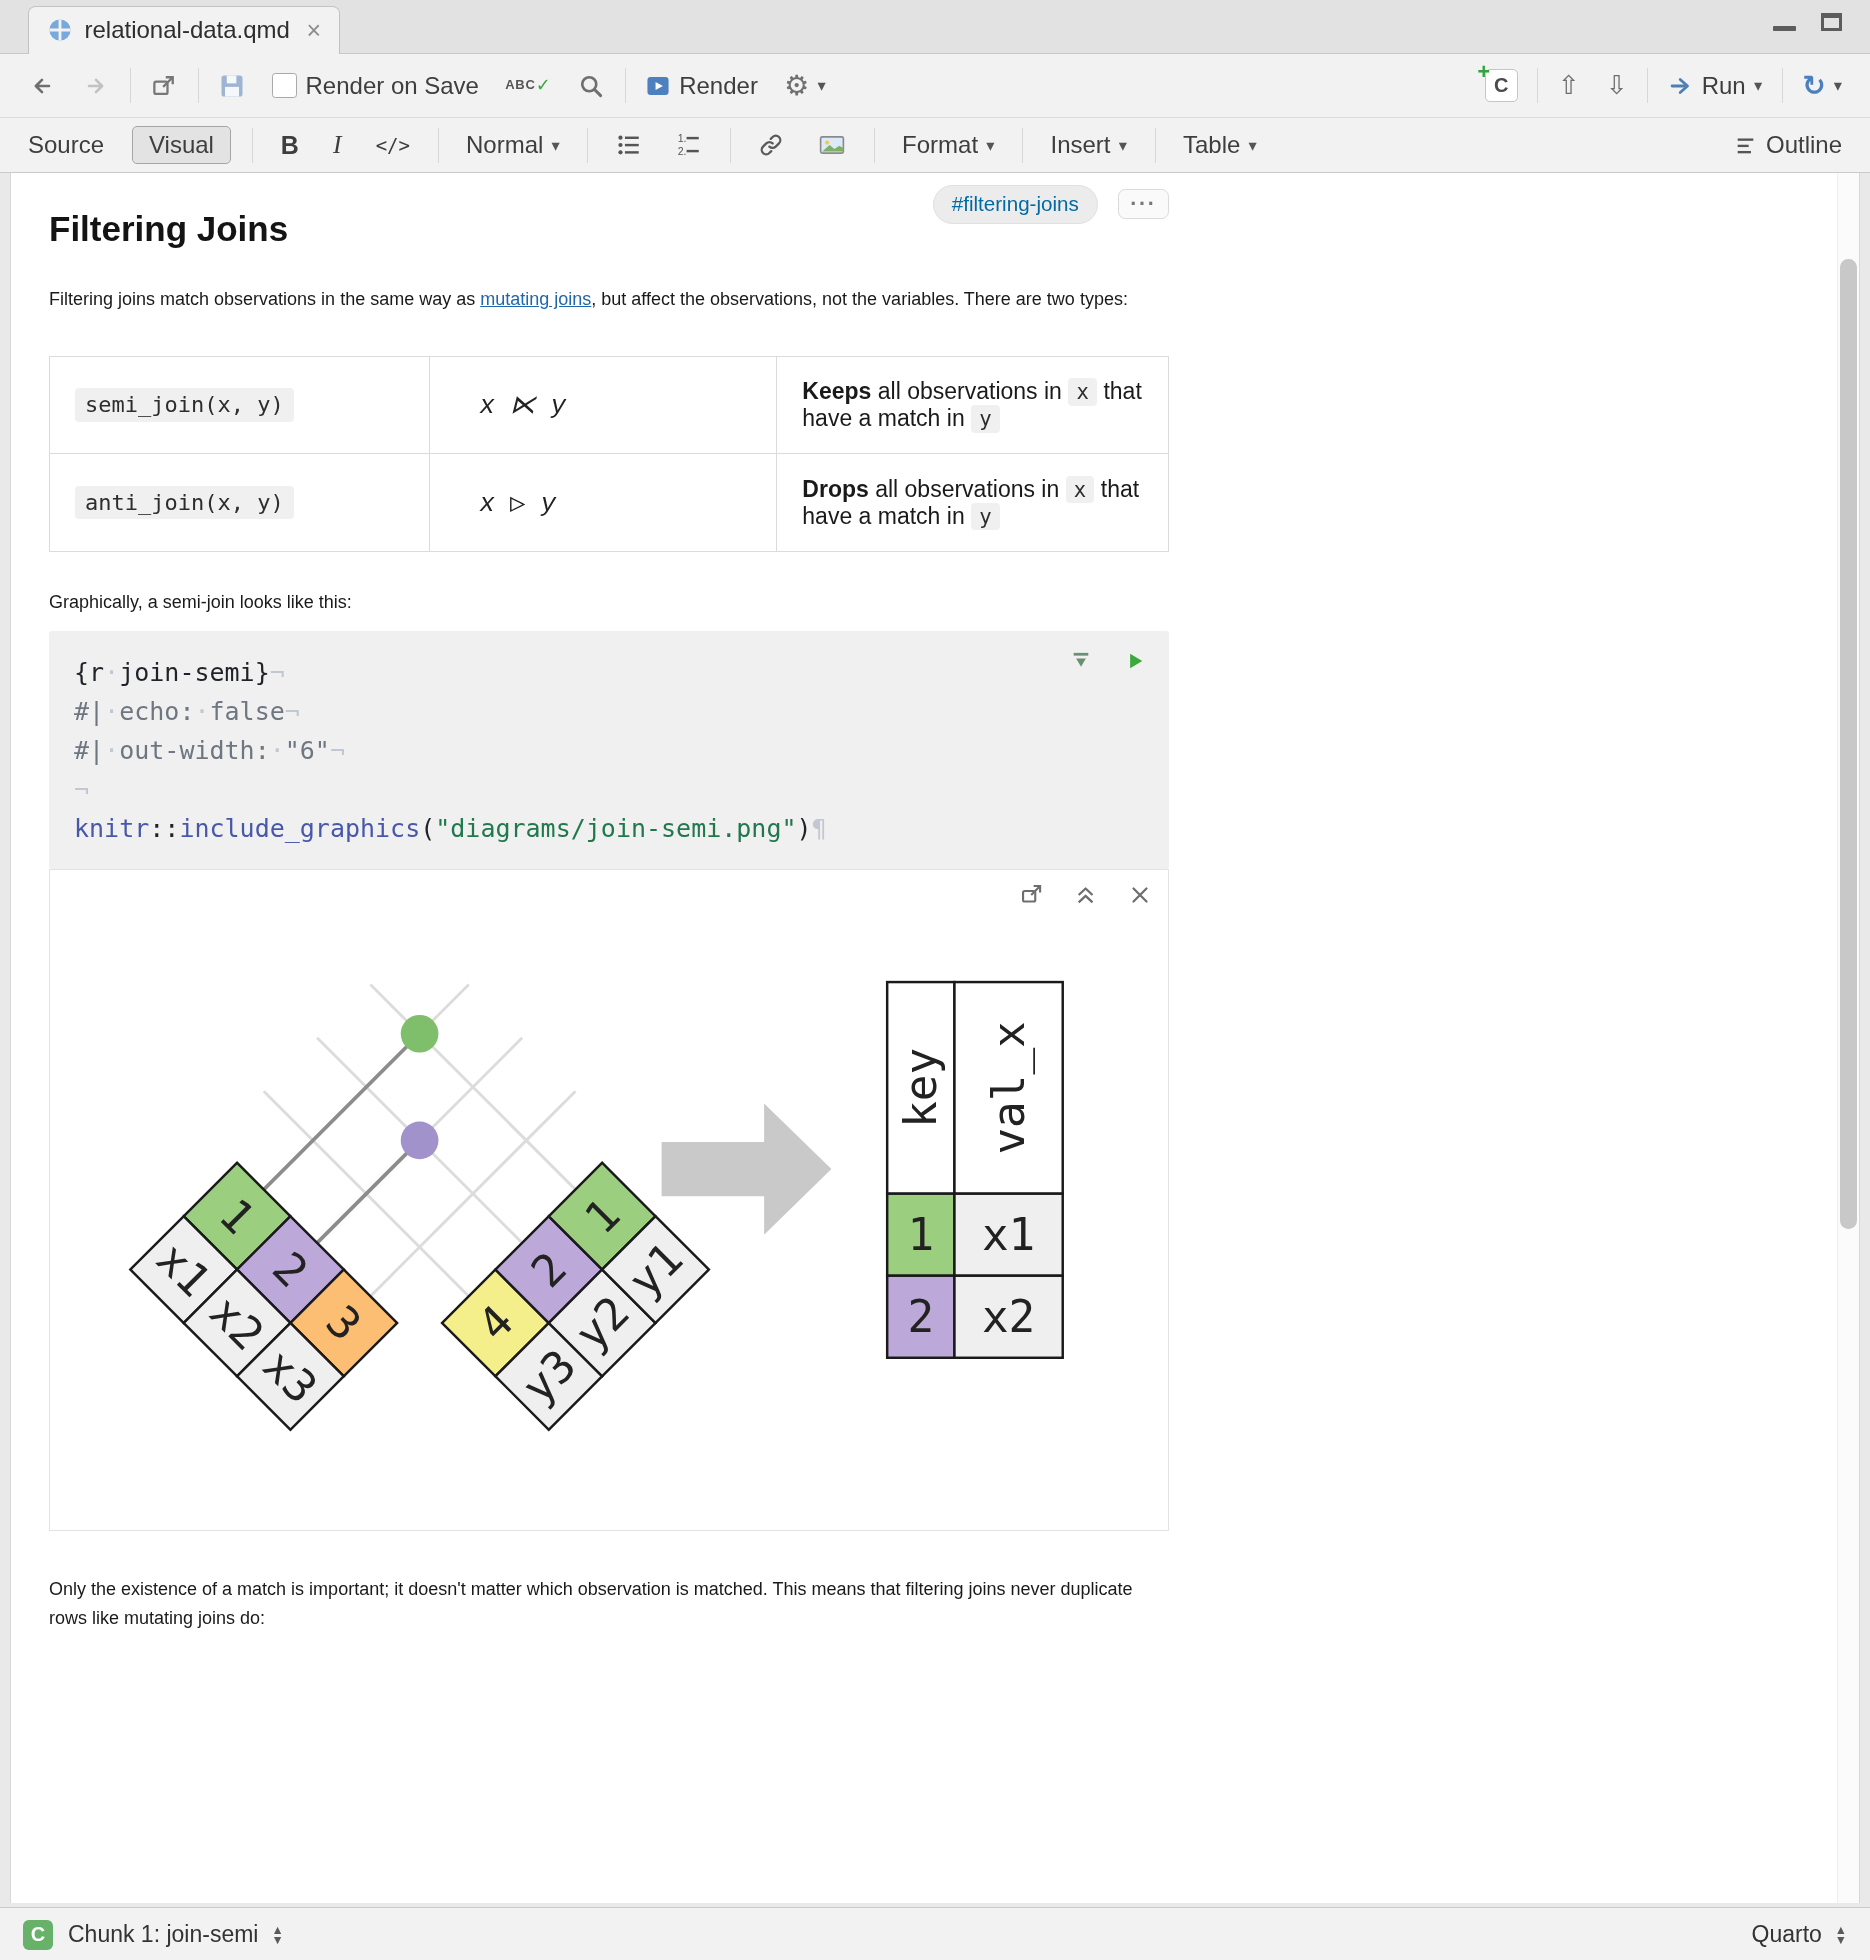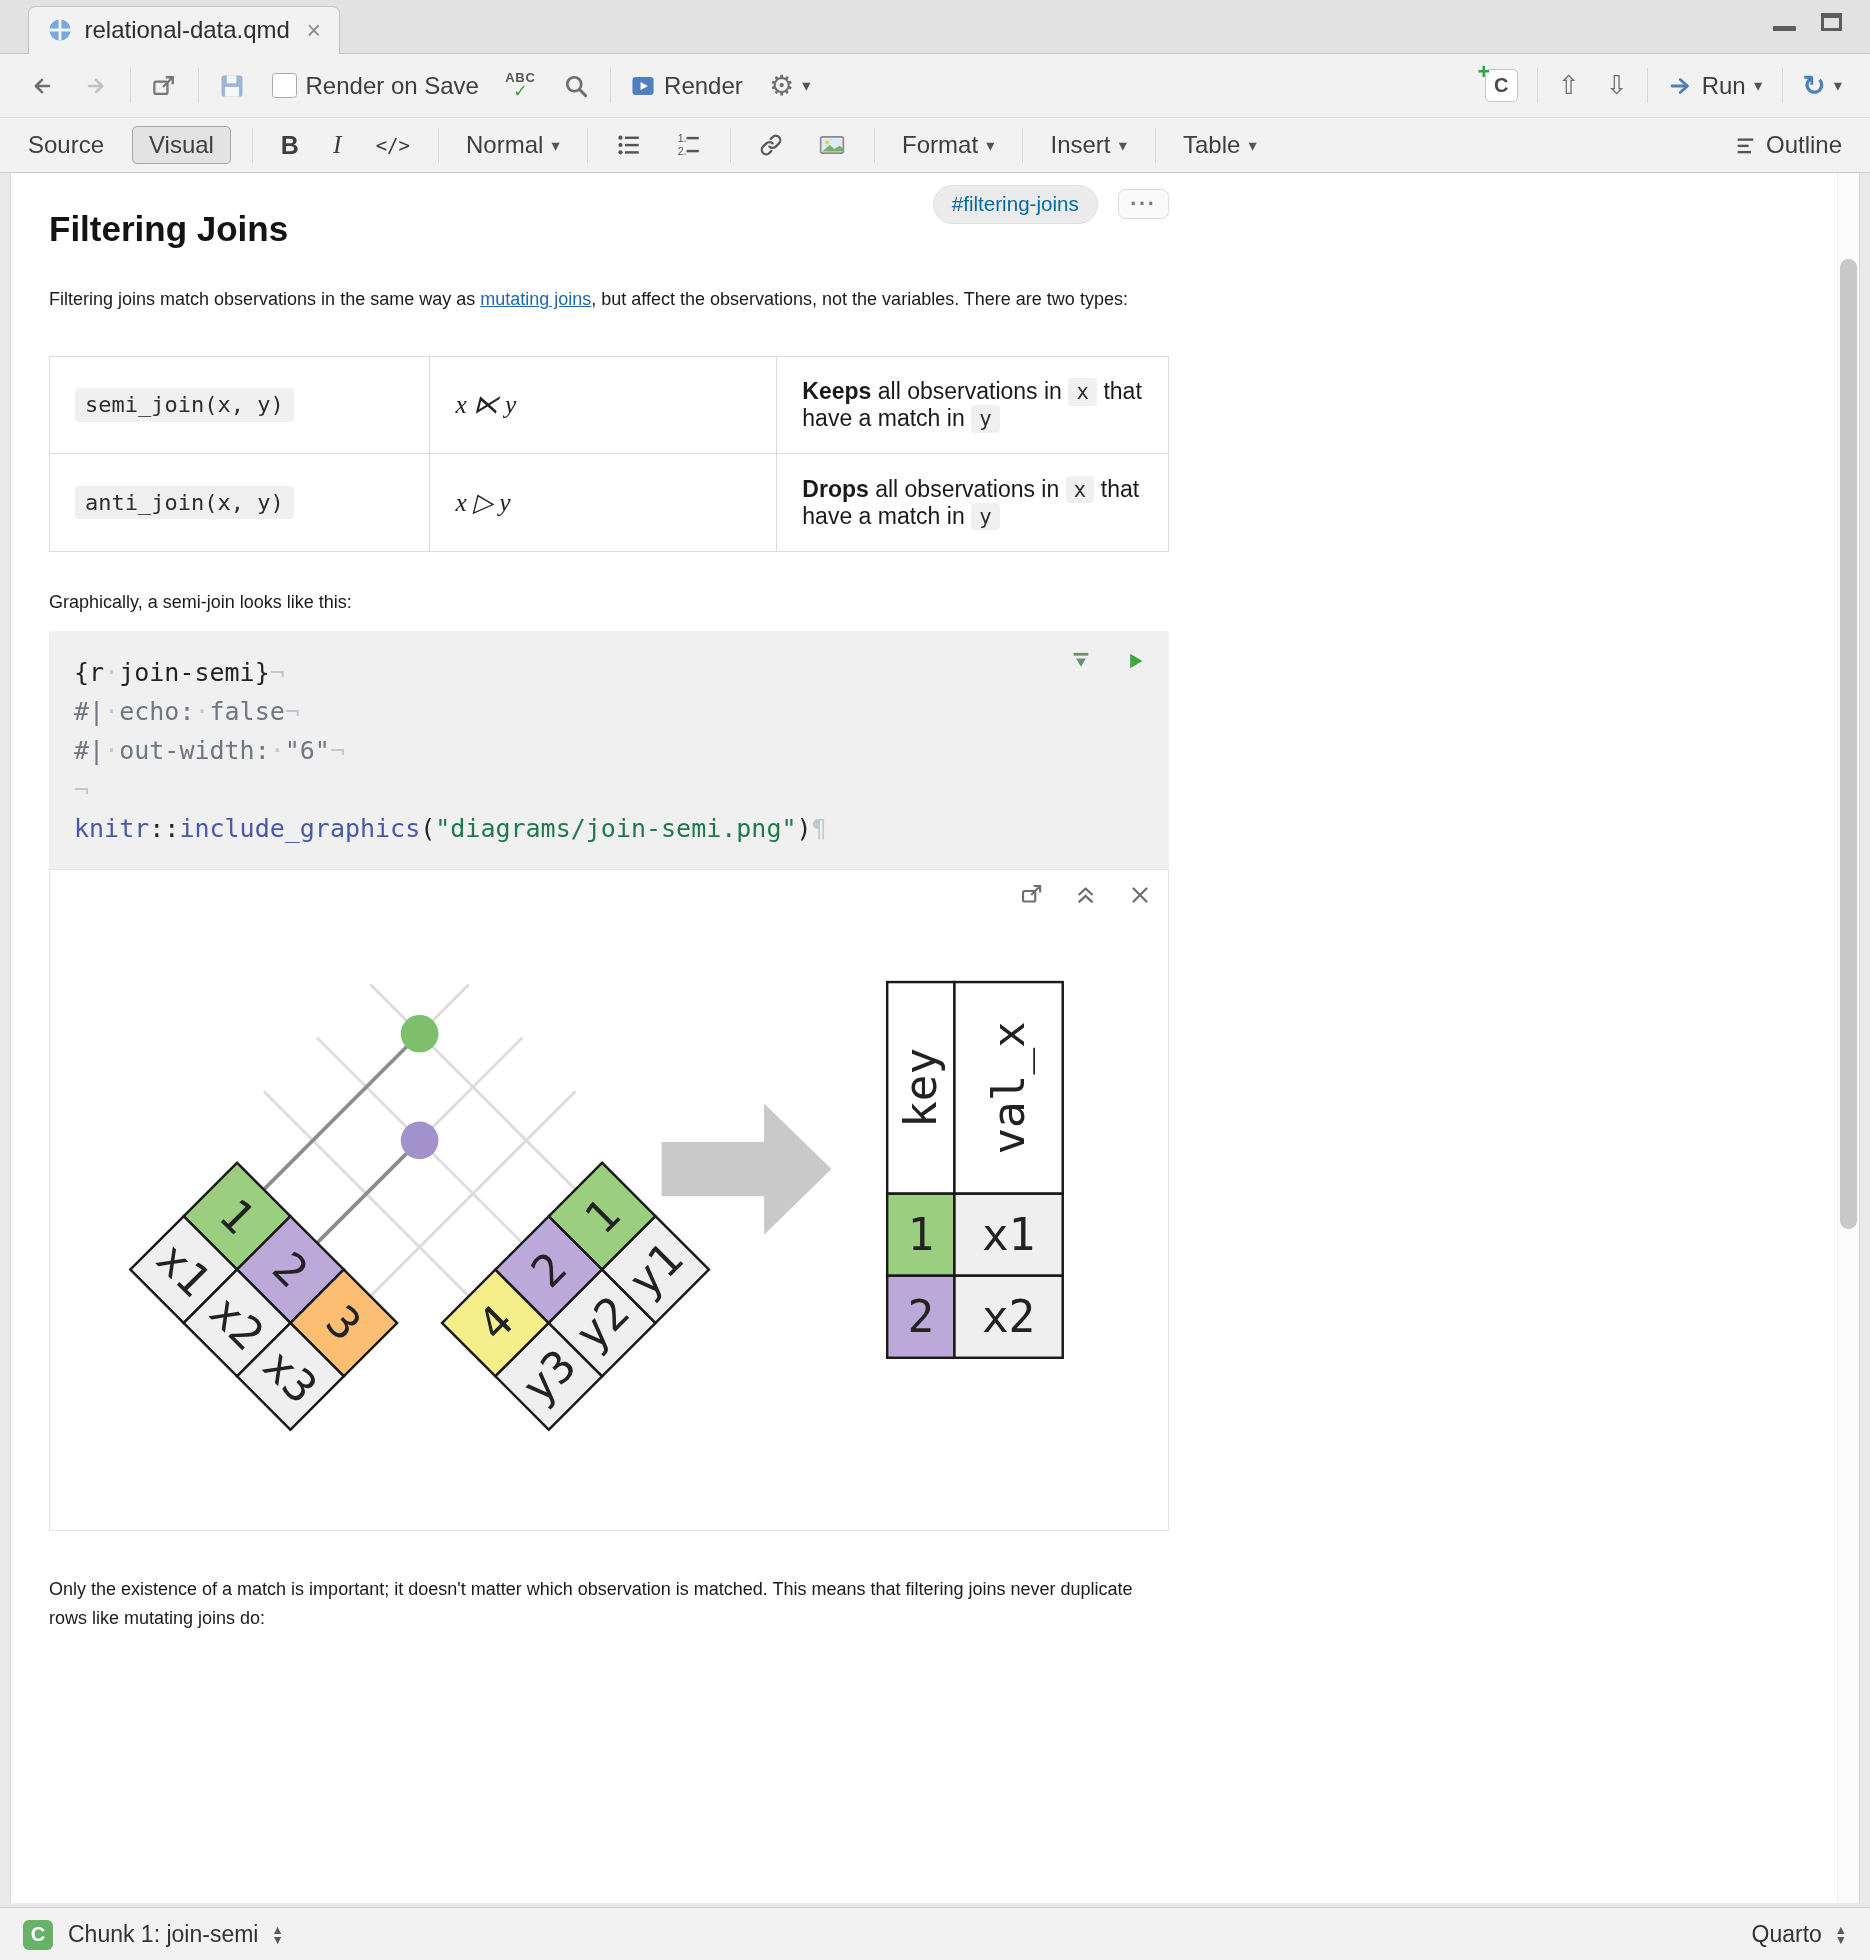--- a/index.html
+++ b/index.html
@@ -24,21 +24,21 @@
 
   
   .toolbar { background:#F2F2F2; display:flex; align-items:center; }
   .tb1 { height:64px; border-bottom:0.8px solid #DCDCDC; padding:0 21.4px; gap:13px; }
   .tb2 { height:55px; border-bottom:0.8px solid #CACACA; padding:0 21.4px; gap:21px; }
   .sep { width:0.8px; height:35px; background:#D7D7D7; flex:none; }
   .tbtn { display:flex; align-items:center; gap:8.2px; color:#3E3E3E; font-size:24px;
     padding:3.3px 6.6px; border-radius:5px; flex:none; white-space:nowrap; }
   .caret { font-size:16.4px; color:#555; }
   .spacer { flex:1; }
-  .spell { display:flex; flex-direction:column; align-items:center; }
+  .spell { display:flex; flex-direction:row; align-items:center; }
   .spell .abc { font-size:13px; font-weight:bold; color:#555; line-height:12.3px; letter-spacing:0.8px; }
   .spell .tick { color:#3FA33F; font-size:18px; line-height:15px; font-weight:bold; }
   .chunkplus { position:relative; width:33px; height:33px; background:#FFF; border:0.8px solid #C6C6C6;
     border-radius:5px; display:flex; align-items:center; justify-content:center; }
   .chunkplus .cee { font-size:20px; font-weight:bold; color:#4A4A4A; }
   .chunkplus .plus { position:absolute; top:-10px; left:-8.2px; color:#2FA33F; font-weight:bold; font-size:21.4px; }
   .navarrow { font-size:26px; color:#6E6E6E; }
   .syncglyph { font-size:28px; font-weight:bold; color:#4C7FBE; }
   .gearglyph { font-size:28px; color:#707070; }
   .b-glyph { font-weight:800; font-size:25px; color:#3E3E3E; }
@@ -60,22 +60,22 @@
   .para { font-size:18px; line-height:1.62; color:#1A1A1A; margin:36px 0 0 0; width:1120px; }
   .link { color:#1F66AC; text-decoration:underline; cursor:pointer; }
 
   .join-table { margin-top:41px; border-collapse:collapse; width:1120px; }
   .join-table td { border:0.8px solid #DBDBDB; padding:21.4px 25px; font-size:23px;
     color:#1A1A1A; vertical-align:middle; }
   .col-code { width:34%; } .col-math { width:31%; } .col-desc { width:35%; }
   .chip { font-family:"DejaVu Sans Mono",monospace; font-size:22px; background:#F0F0F0;
     padding:4.1px 10px; border-radius:4.1px; color:#2D2D2D; white-space:nowrap; }
   .chip.sm { font-size:20.6px; padding:1.6px 8.2px; }
-  .mathtxt { font-family:Liberation Serif, serif; font-style:italic;
-    font-size:25.5px; color:#222; }
+  .mathtxt { font-family:Liberation Mono, monospace; font-style:italic;
+    font-size:25.5px; color:#222;margin-left:24px; }
   .desc b { font-weight:700; }
 
   .chunk { position:relative; margin-top:14px; background:#F0F0F0; border-radius:3.3px;
     padding:21.4px 25px; width:1120px; }
   .chunk-code { font-family:"DejaVu Sans Mono",monospace; font-size:25px; line-height:39px; white-space:pre; }
   .tok-pl { color:#1F2328; } .tok-ws { color:#C2C8D2; } .tok-cm { color:#6E7781; }
   .tok-fn { color:#4758AB; } .tok-st { color:#20794D; }
   .chunk-icons { position:absolute; top:16.4px; right:21.4px; display:flex; gap:28px; }
 
   .output { position:relative; border:0.8px solid #E3E3E3; background:#FFF; width:1120px; }

